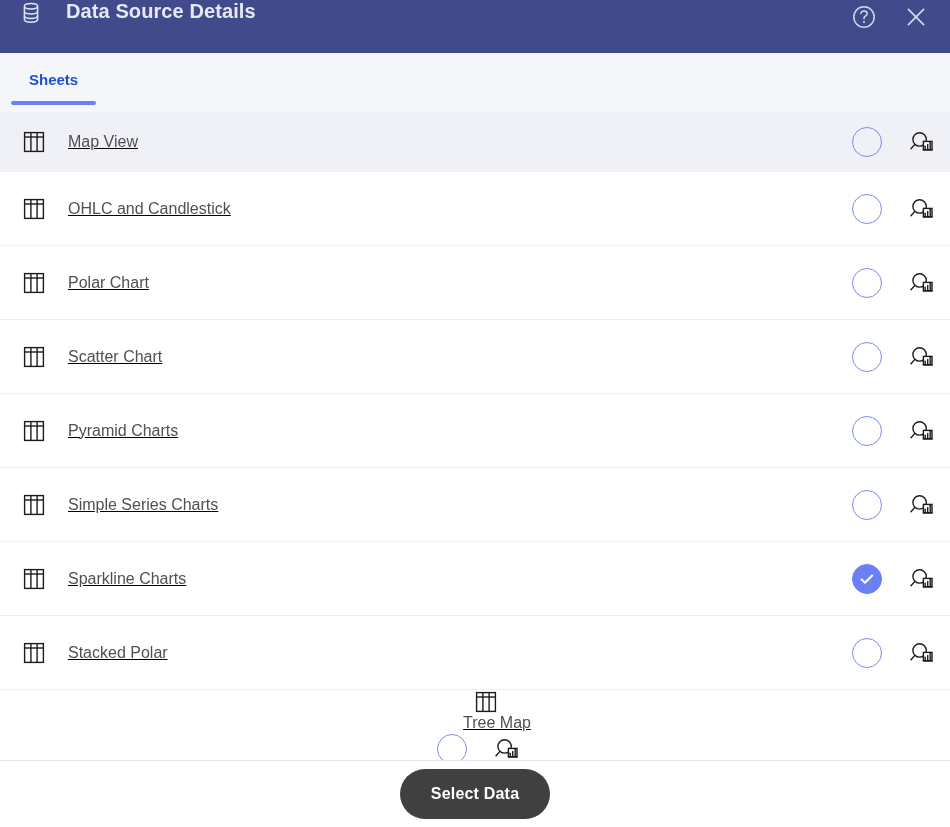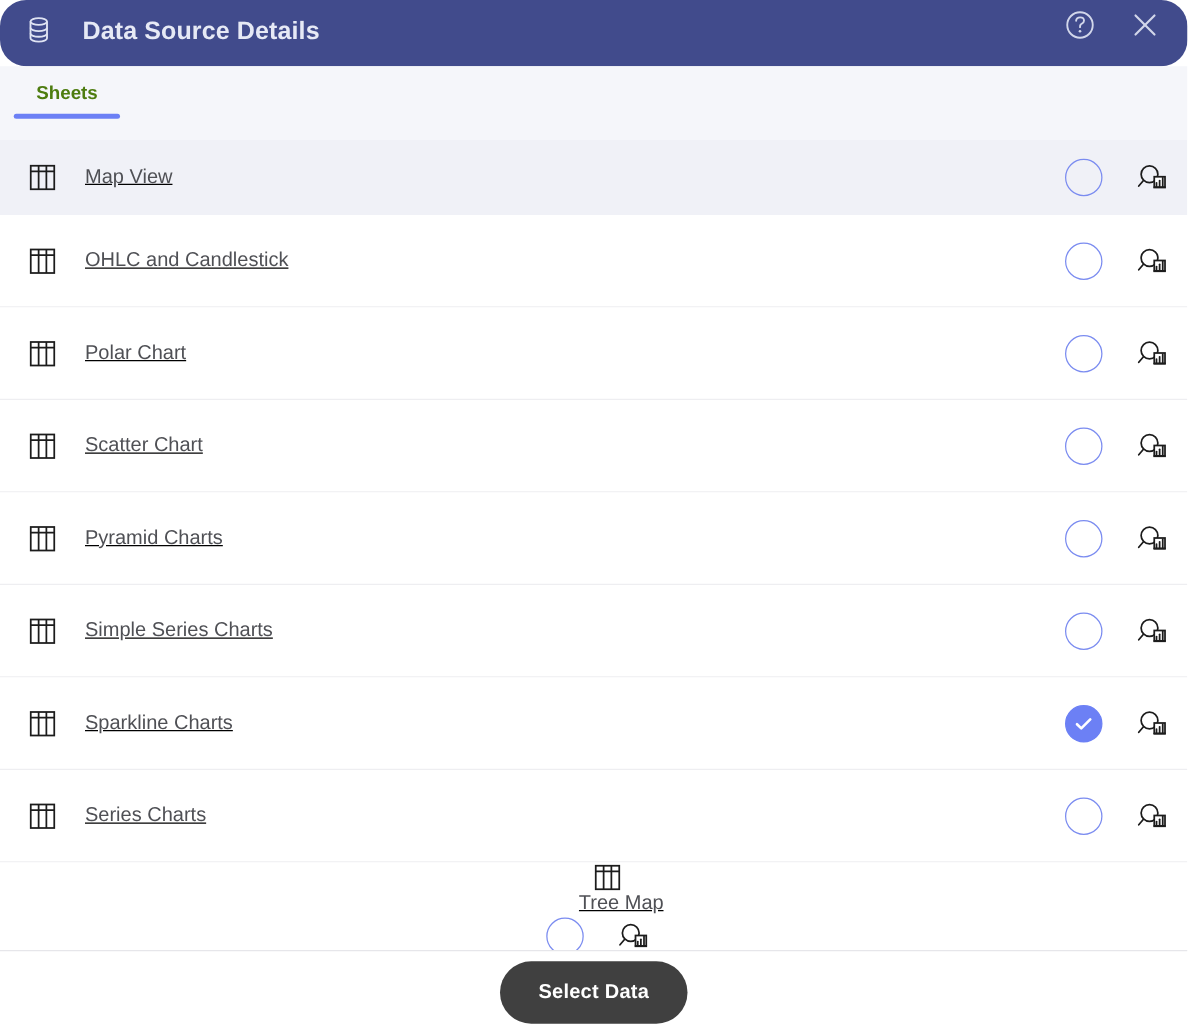--- a/index.html
+++ b/index.html
@@ -19,24 +19,23 @@
     display: flex;
     flex-direction: column;
   }
 
   
   .titlebar {
     height: 53px;
     min-height: 53px;
     background: #414b8c;
     display: flex;
-    align-items: flex-end;
-    padding: 0 17px 16px 18px;
+    align-items: flex-start;
+    padding: 0 17px 0 18px;
     color: #e9ebf6;
-    border-radius: 21px;
   }
   .db-icon {
     width: 26px; height: 26px;
     flex: 0 0 26px;
     display: block;
   }
   .title-text {
     font-size: 20px;
     font-weight: bold;
     letter-spacing: 0.1px;
@@ -59,27 +58,27 @@
     height: 59px;
     min-height: 59px;
     background: #f5f6fa;
     position: relative;
     display: flex;
     align-items: flex-start;
     padding-left: 11px;
   }
   .tab {
     position: relative;
-    height: 42px;
+    height: 52px;
     padding: 15px 18px;
     display: flex;
     align-items: center;
     font-size: 15px;
     font-weight: bold;
-    color: #4d7c0f;
+    color: #1d4ed8;
     cursor: pointer;
     background: transparent;
     border: none;
     font-family: inherit;
   }
   .tab .tab-underline {
     position: absolute;
     left: 0; right: 0;
     bottom: 0;
     height: 4px;
@@ -423,21 +422,21 @@
   </div>
         <div class="row">
     <span>
       <svg class="grid-icon" viewBox="0 0 24 24" fill="none" stroke="#1c1c1c" stroke-width="1.4">
         <rect x="2.6" y="2.6" width="18.8" height="18.8"></rect>
         <path d="M2.6 7.0 H21.4"></path>
         <path d="M8.9 2.6 V21.4"></path>
         <path d="M15.1 2.6 V21.4"></path>
       </svg>
     </span>
-    <span class="row-label">Series Charts</span>
+    <span class="row-label">Stacked Polar</span>
     <span class="row-actions">
       <span class="radio">
         
       </span>
       <span class="preview-icon">
         <svg width="28" height="28" viewBox="0 0 28 28" fill="none" stroke="#1c1c1c" stroke-width="1.4">
           <circle cx="12.6" cy="11.4" r="6.7"></circle>
           <path d="M7.6 16.6 L4.0 20.8" stroke-linecap="round"></path>
           <rect x="16.4" y="13.4" width="8.6" height="8.6" fill="#ffffff"></rect>
           <path d="M18.2 21.0 V18.2" stroke-linecap="round"></path>

